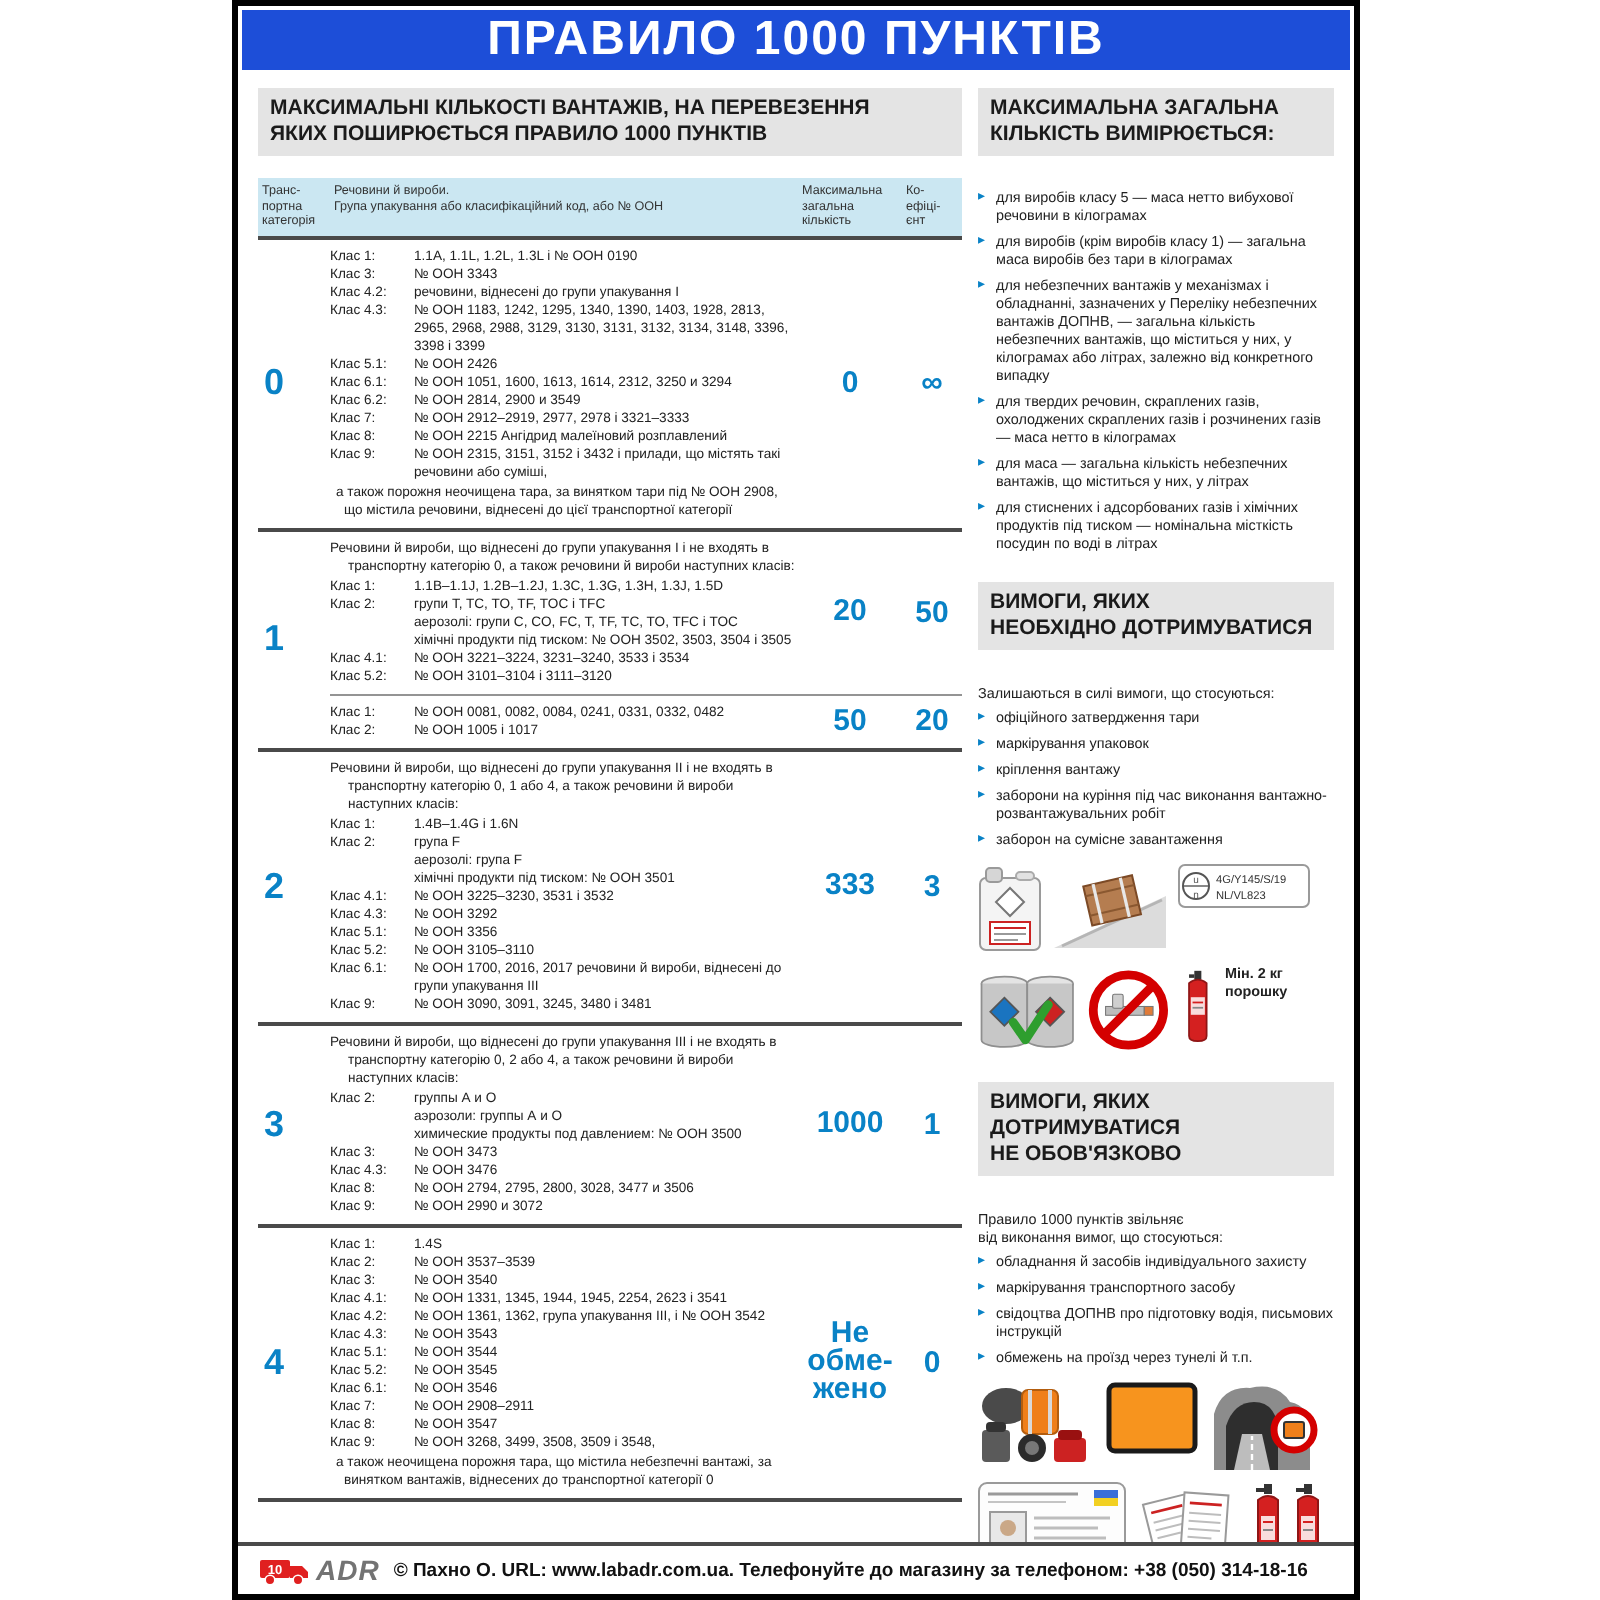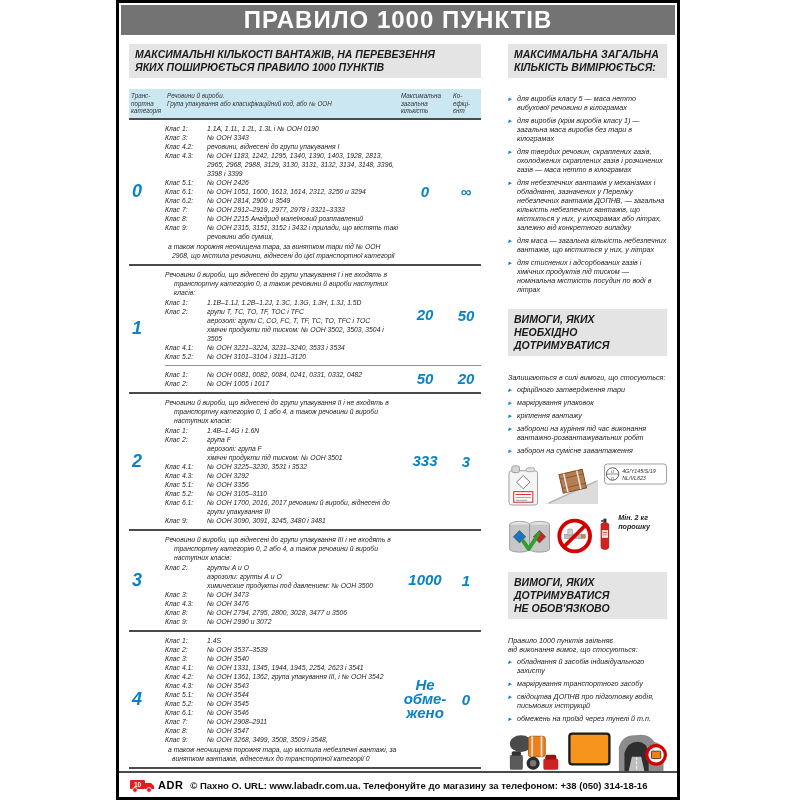--- a/index.html
+++ b/index.html
@@ -1,21 +1,21 @@
 <!DOCTYPE html>
 <html><head>
 <meta charset="utf-8">
 <style>
   html,body{margin:0;padding:0;width:800px;height:800px;background:#ffffff;overflow:hidden;
     font-family:"Liberation Sans", sans-serif;-webkit-font-smoothing:antialiased;}
   .poster{position:absolute;left:116px;top:0;width:564px;height:800px;background:#fff;
     border:3px solid #000;box-sizing:border-box;display:flex;flex-direction:column;}
-  .titlebar{background:#737373;margin:2px 2px 0 2px;height:30px;line-height:30px;text-align:center;
+  .titlebar{background:#1d4ed8;margin:2px 2px 0 2px;height:30px;line-height:30px;text-align:center;
     color:#fff;font-size:24px;font-weight:bold;letter-spacing:1px;}
-  .content{flex:1;display:flex;gap:27px;padding:9px 10px 12px 10px;overflow:hidden;min-height:0;font-style:italic;}
+  .content{flex:1;display:flex;gap:8px;padding:9px 10px 12px 10px;overflow:hidden;min-height:0;}
   .leftcol{width:352px;flex:none;display:flex;flex-direction:column;min-height:0;}
   .rightcol{flex:1;min-width:0;display:flex;flex-direction:column;}
   .panel-head{background:#E4E4E4;font-weight:bold;font-size:10.5px;line-height:13px;padding:4px 6px;
     color:#1a1a1a;white-space:pre-line;}
   .left-head{margin-bottom:11px;}
   
   .table-head{display:flex;background:#CBE7F2;font-size:6.3px;line-height:7.6px;color:#333;
     padding:3px 0;border-bottom:2px solid #4a4a4a;white-space:pre-line;}
   .th{padding:0 2px;box-sizing:border-box;}
   .th-cat{width:36px;flex:none;}
@@ -45,21 +45,21 @@
   .rsec-head.mt{margin-top:11px;}
   .lead{font-size:7.2px;line-height:9px;color:#222;margin:1px 0 3px 0;white-space:pre-line;}
   .bullet{display:flex;margin:0 0 4px 0;font-size:7.2px;line-height:9px;color:#222;}
   .bullet::before{content:"▸";color:#0982C6;width:9px;flex:none;font-size:7px;}
   .imgrow{display:flex;align-items:flex-start;gap:6px;margin:4px 0 2px 0;}
   .ext-caption{font-size:7.2px;line-height:9px;color:#222;font-weight:bold;}
   
   .footer{border-top:2px solid #4a4a4a;height:24px;flex:none;display:flex;align-items:center;
     gap:7px;padding:0 10px;margin-top:auto;}
   .logo{display:flex;align-items:center;gap:3px;}
-  .logo-text{color:#000000;font-weight:bold;font-size:11px;letter-spacing:0.5px;}
+  .logo-text{color:#737373;font-weight:bold;font-style:italic;font-size:14px;letter-spacing:0.5px;}
   .footer-text{font-size:9.5px;font-weight:bold;color:#111;}
 </style>
 </head>
 <body>
 
 <div class="poster">
   <div class="titlebar">ПРАВИЛО 1000 ПУНКТІВ</div>
 
   <div class="content">
 
@@ -373,22 +373,22 @@
     </div>
 
     <div class="rightcol">
 
       <div class="panel-head rsec-head">МАКСИМАЛЬНА ЗАГАЛЬНА
 КІЛЬКІСТЬ ВИМІРЮЄТЬСЯ:</div>
       <div>
 
       <div class="bullet">для виробів класу 5 — маса нетто вибухової речовини в кілограмах</div>
           <div class="bullet">для виробів (крім виробів класу 1) — загальна маса виробів без тари в кілограмах</div>
+          <div class="bullet">для небезпечних вантажів у механізмах і обладнанні, зазначених у Переліку небезпечних вантажів ДОПНВ, — загальна кількість небезпечних вантажів, що міститься у них, у кілограмах або літрах, залежно від конкретного випадку</div>
           <div class="bullet">для твердих речовин, скраплених газів, охолоджених скраплених газів і розчинених газів — маса нетто в кілограмах</div>
-          <div class="bullet">для небезпечних вантажів у механізмах і обладнанні, зазначених у Переліку небезпечних вантажів ДОПНВ, — загальна кількість небезпечних вантажів, що міститься у них, у кілограмах або літрах, залежно від конкретного випадку</div>
           <div class="bullet">для маса — загальна кількість небезпечних вантажів, що міститься у них, у літрах</div>
           <div class="bullet">для стиснених і адсорбованих газів і хімічних продуктів під тиском — номінальна місткість посудин по воді в літрах</div>
         </div>
 
       <div class="panel-head rsec-head mt">ВИМОГИ, ЯКИХ
 НЕОБХІДНО ДОТРИМУВАТИСЯ</div>
       <div class="lead">Залишаються в силі вимоги, що стосуються:</div>
       <div>
 
       <div class="bullet">офіційного затвердження тари</div>

